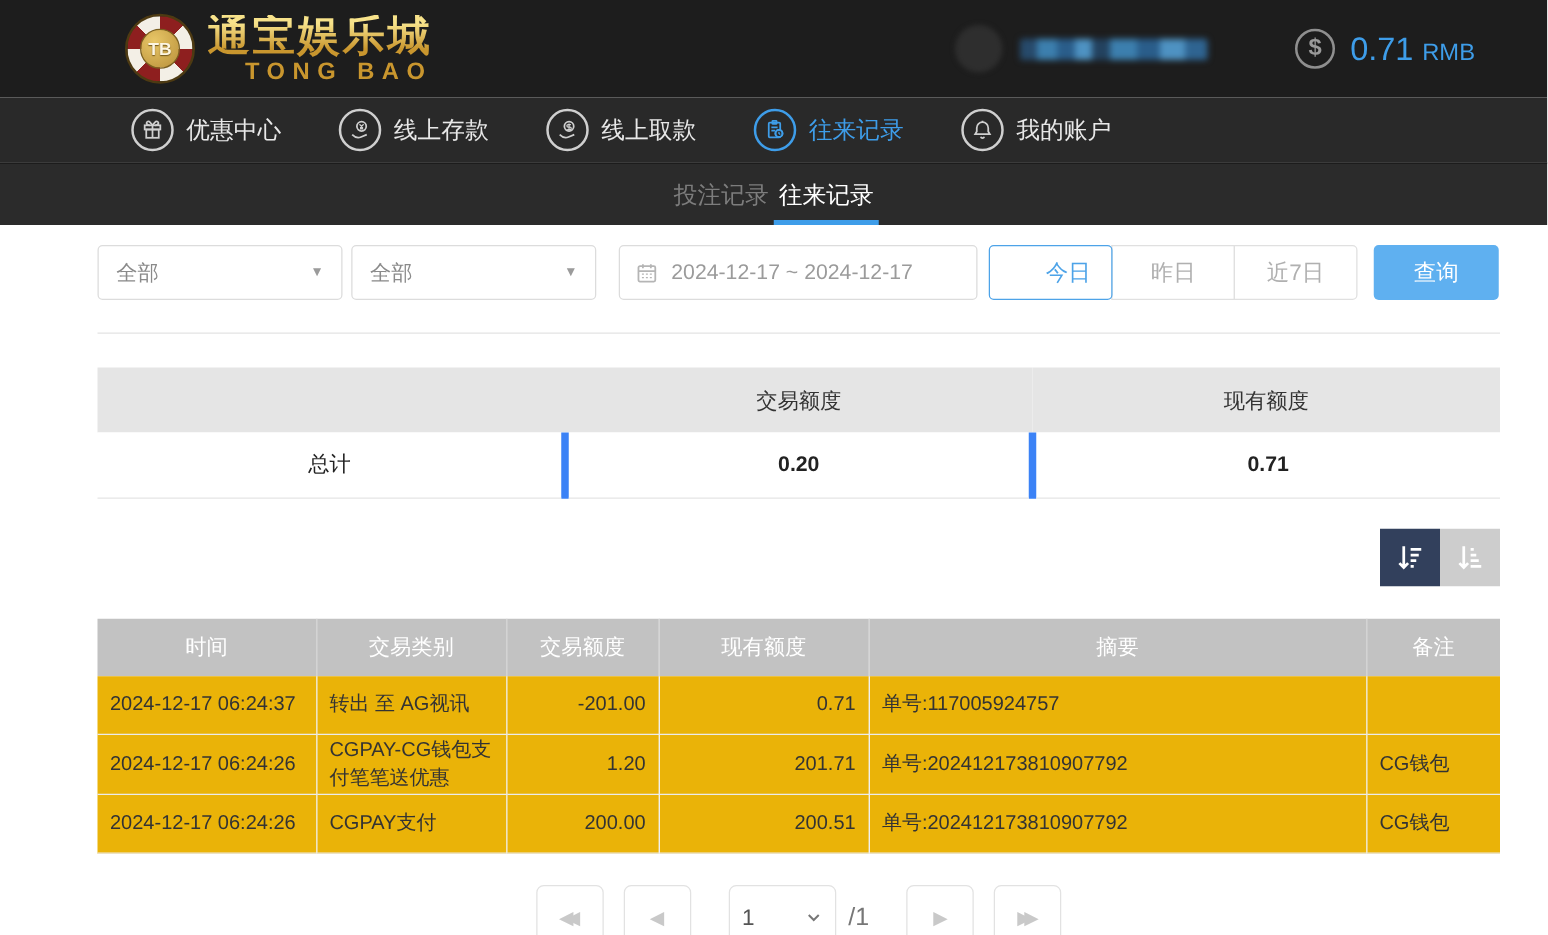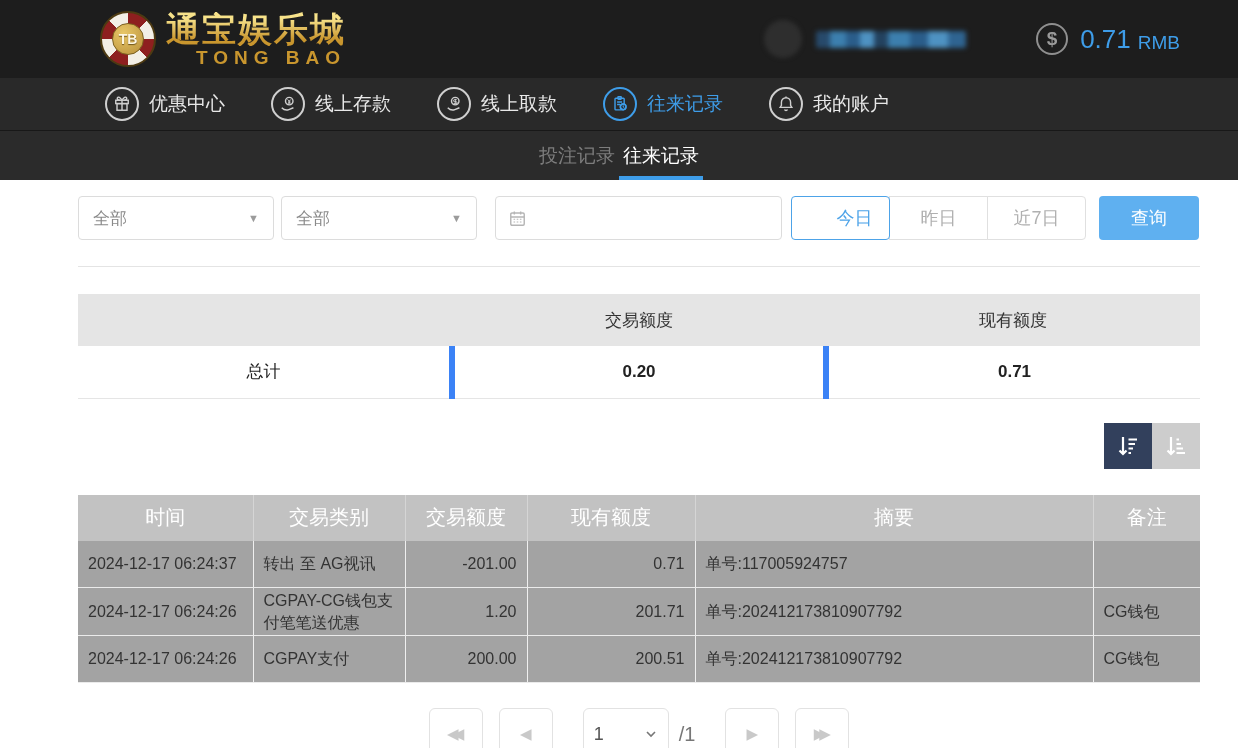--- a/index.html
+++ b/index.html
@@ -77,25 +77,25 @@
   .summary td.num { font-weight:bold; }
 
   
   .sort-row { display:flex; justify-content:flex-end; margin-top:24px; }
   .sort-btn { width:48px; height:46px; display:flex; align-items:center; justify-content:center; cursor:pointer; }
   .sort-btn.desc { background:#32405c; }
   .sort-btn.asc { background:#cdcdcd; }
 
   
   .data-table { margin-top:26px; width:100%; border-collapse:collapse; table-layout:fixed; }
-  .data-table th { background:#c2c2c2; color:#fff; height:46px; font-size:20px; font-weight:normal; text-align:center;
+  .data-table th { background:#c2c2c2; color:#fff; height:46px; font-size:17px; font-weight:normal; text-align:center;
       border-right:1px solid #d5d5d5; }
   .data-table th:last-child { border-right:none; }
   .data-table td { height:47px; font-size:16px; color:#333; border-bottom:1px solid #ebebeb; border-right:1px solid #efefef;
-      padding:2px 10px; background:#a3a3a3; line-height:1.35; }
+      padding:2px 10px; background:#eab308; line-height:1.35; }
   .data-table td:last-child { border-right:none; }
   td.al { text-align:left; } td.ar { text-align:right; }
   .col-time{width:175px;} .col-type{width:152px;} .col-amt{width:122px;} .col-bal{width:168px;} .col-sum{width:398px;} .col-note{width:107px;}
 
   
   .pagination { display:flex; justify-content:center; align-items:flex-start; margin-top:25px; }
   .pg-btn { width:54px; height:52px; border:1px solid #e2e2e2; border-radius:6px; background:#fff; color:#c9c9c9;
       display:flex; align-items:center; justify-content:center; font-size:15px; cursor:pointer; }
   .pg-btn .dbl { letter-spacing:-6px; margin-right:6px; }
   .pg-gap-s { margin-left:16px; } .pg-gap-m { margin-left:30px; }
@@ -198,20 +198,21 @@
       <div class="sel">
         <span>全部</span>
         <span class="caret">▼</span>
       </div>
       <div class="datebox">
         <svg width="19" height="19" viewBox="0 0 24 24" fill="none" stroke="#b5b5b5" stroke-width="1.8">
           <rect x="3.5" y="5" width="17" height="15.5" rx="1.5"></rect>
           <path d="M3.5 10h17M8 3v4M16 3v4"></path>
           <path d="M7 13h2M11 13h2M15 13h2M7 16.5h2M11 16.5h2M15 16.5h2" stroke-width="1.4"></path>
         </svg>
+        <span>2024-12-17 ~ 2024-12-17</span>
       </div>
       <div class="quick-group">
         <div class="quick-btn active">今日</div>
         <div class="quick-btn">昨日</div>
         <div class="quick-btn">近7日</div>
       </div>
       <button class="search-btn">查询</button>
     </div>
 
     <div class="divider"></div>

